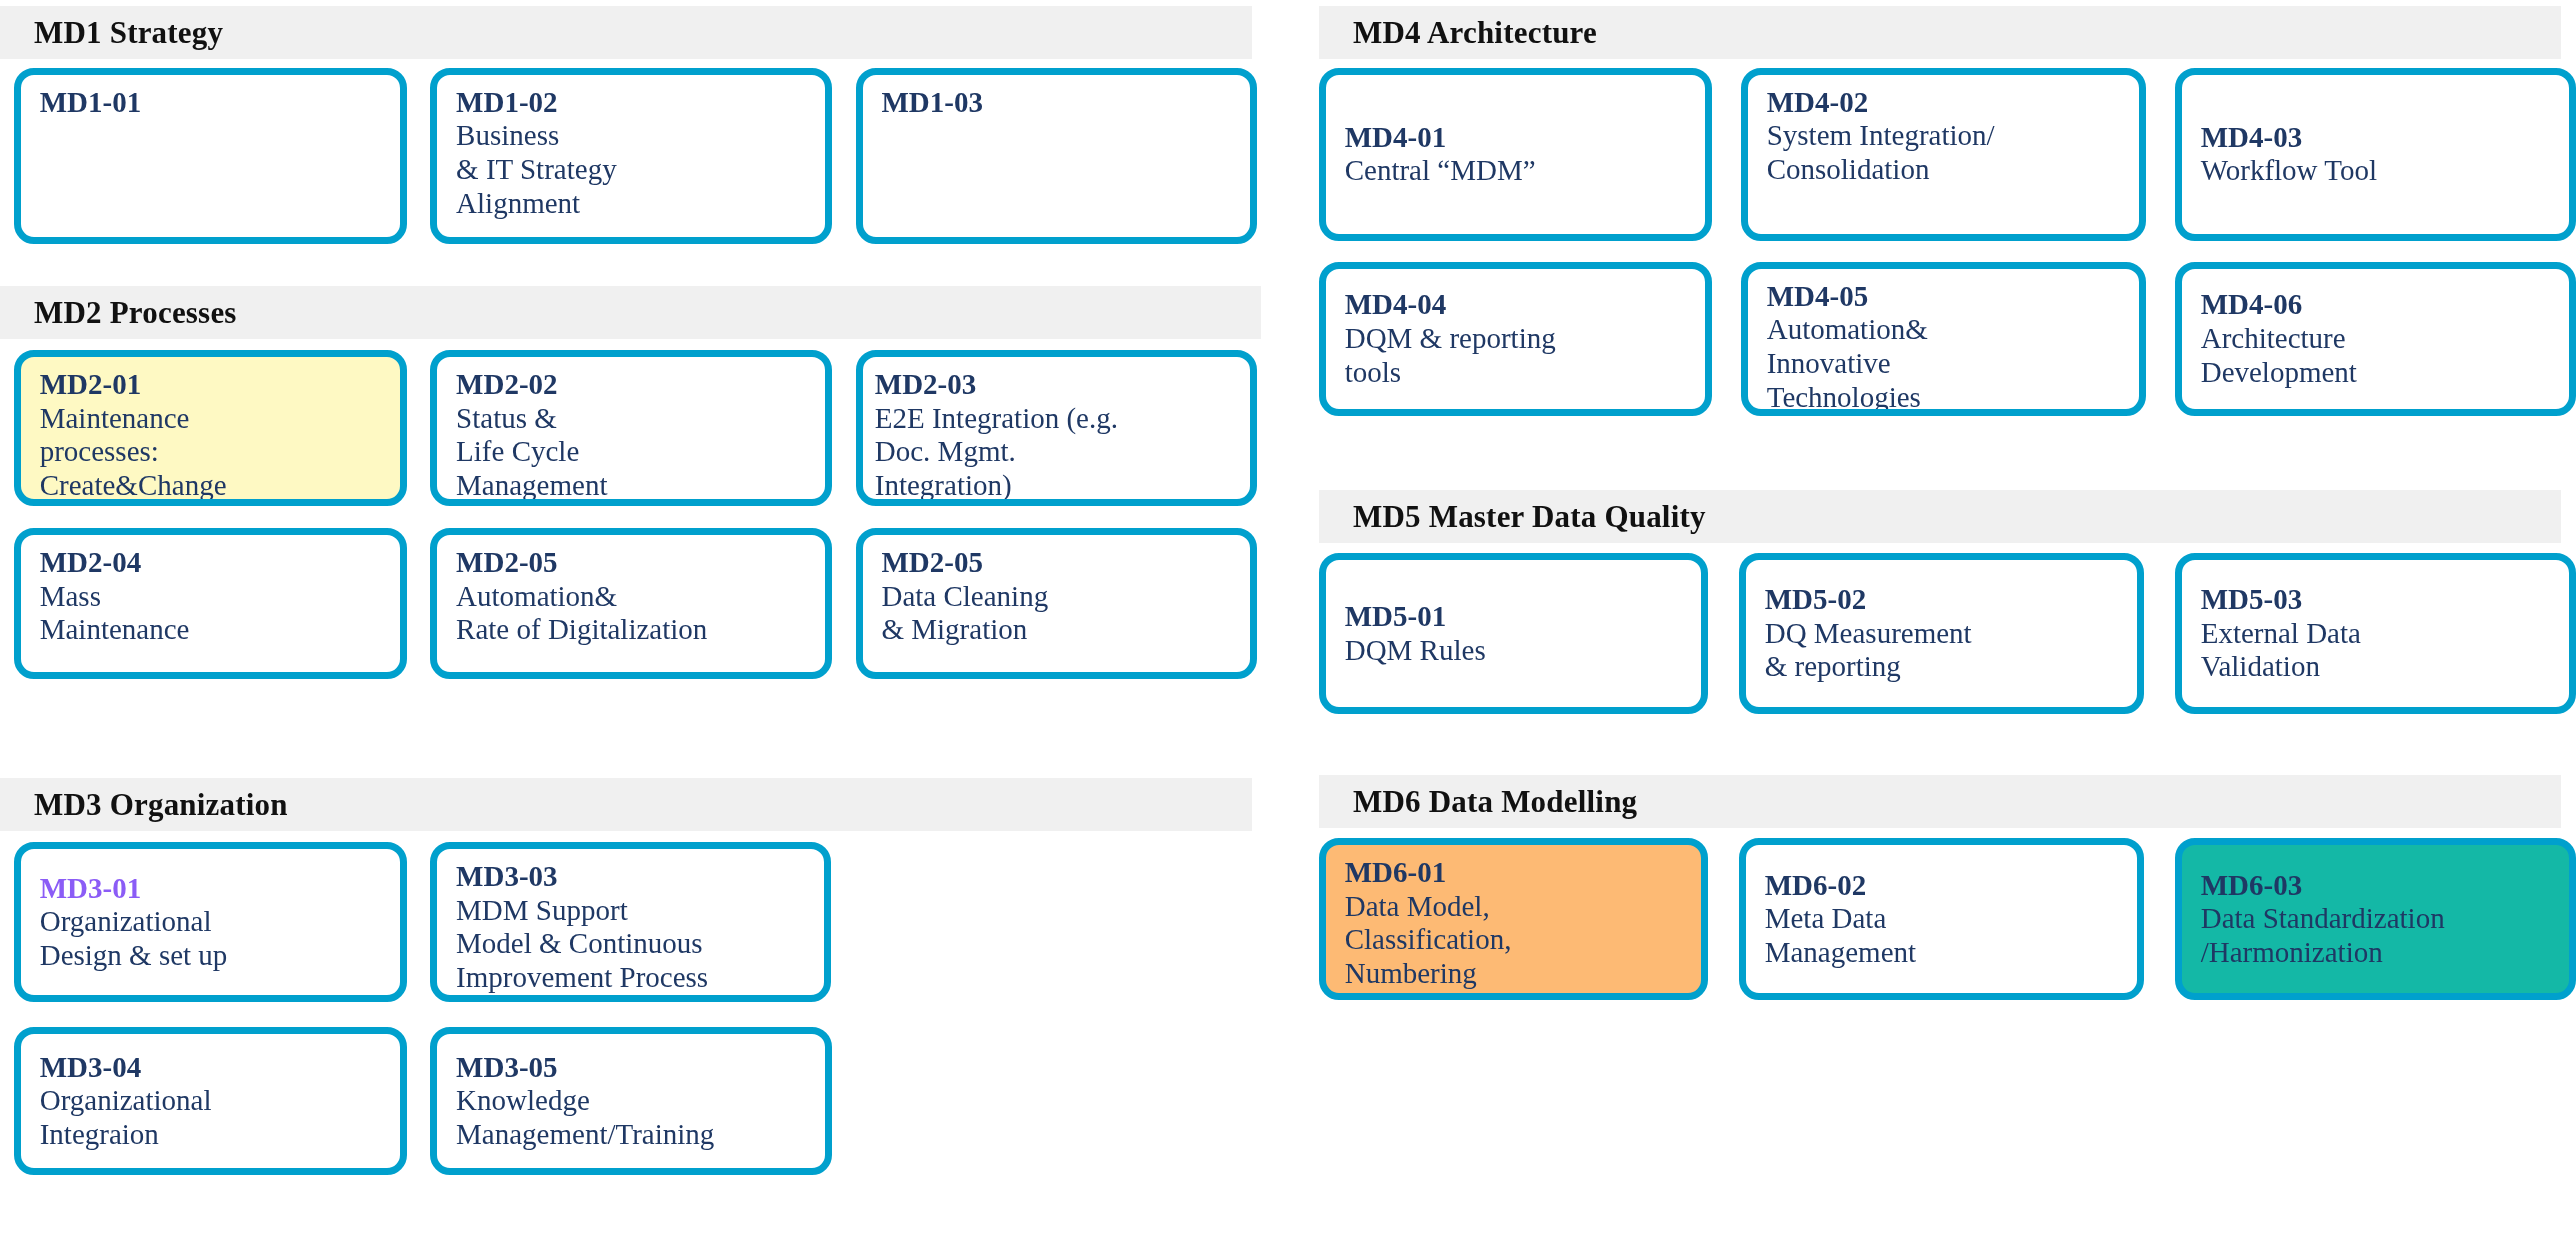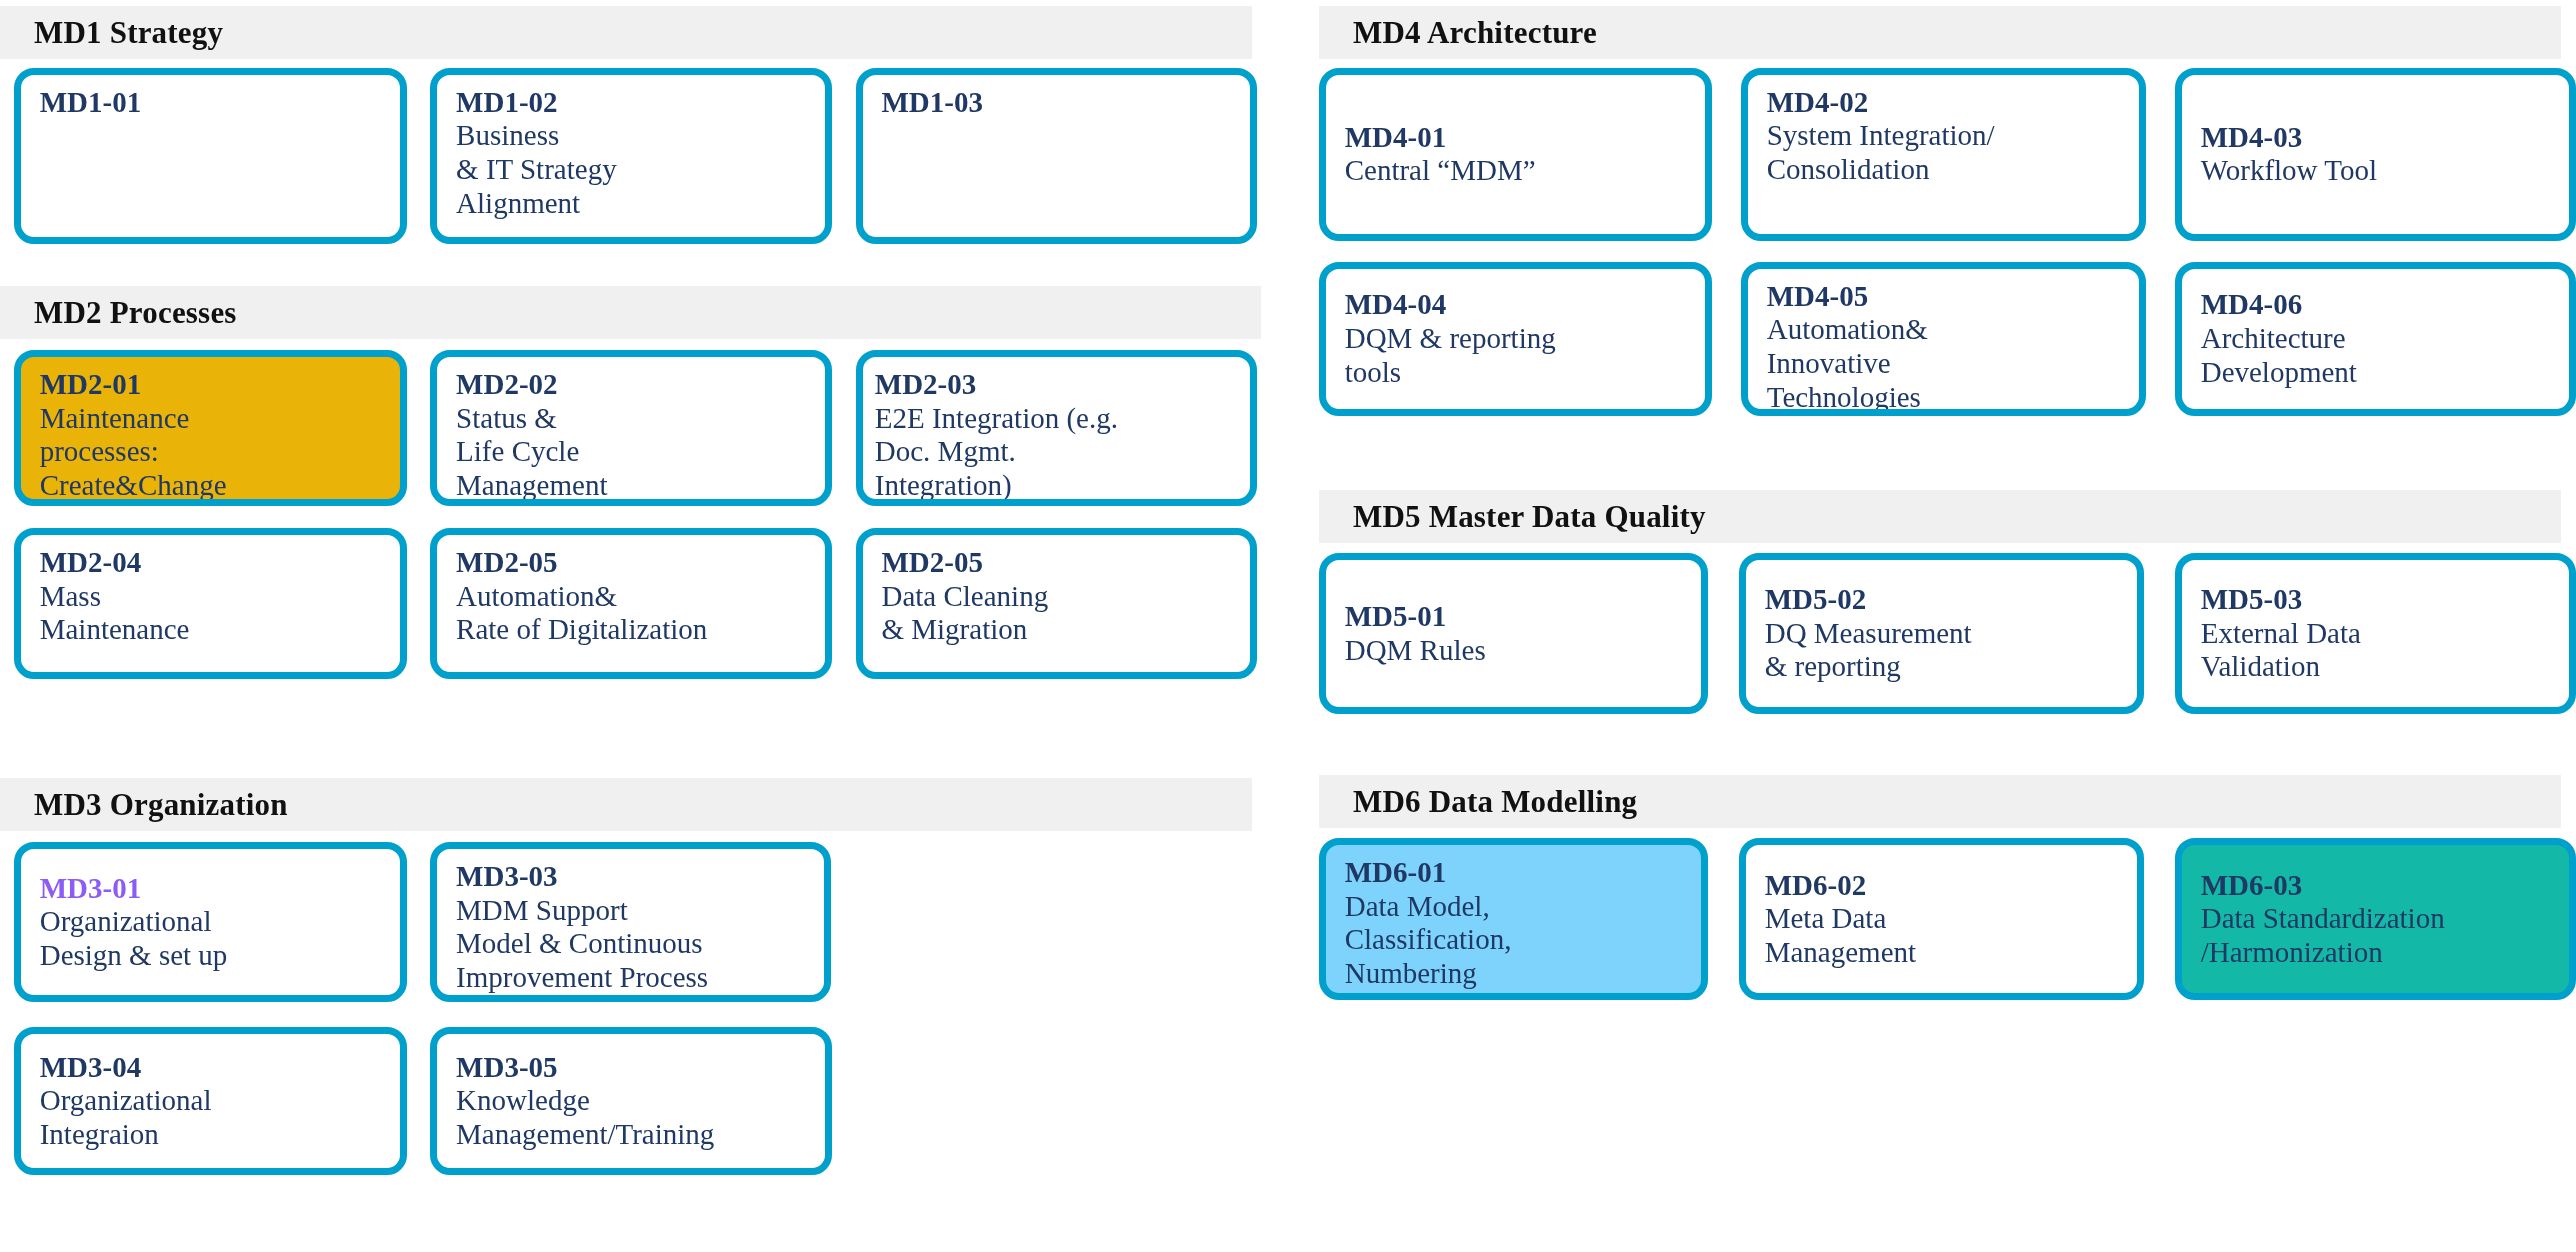--- a/index.html
+++ b/index.html
@@ -98,21 +98,21 @@
           <span class="card-id" style="color: rgb(31, 56, 100);">MD1-03</span>
         </div>
       </div>
     </div>
 
     <div class="section" style="left:0;top:286px;width:1261px;">
       <div class="section-header" style="width: 1261px; background: rgb(240, 240, 240);">
         <span class="title" style="color: rgb(17, 17, 17);">MD2 Processes</span>
       </div>
       <div class="row" style="margin-top:11px;">
-        <div class="card" style="width: 393px; height: 156px; margin-left: 14px; border-color: rgb(0, 160, 205); background: #eab308;">
+        <div class="card" style="width: 393px; height: 156px; margin-left: 14px; border-color: rgb(0, 160, 205); background: #fef9c3;">
           <span class="card-id" style="color: rgb(31, 56, 100);">MD2-01</span>
           <span class="card-desc" style="color: rgb(31, 56, 100);">Maintenance
 processes:
 Create&amp;Change</span>
         </div>
         <div class="card" style="width: 402px; height: 156px; margin-left: 23.4px; border-color: rgb(0, 160, 205); background: rgb(255, 255, 255);">
           <span class="card-id" style="color: rgb(31, 56, 100);">MD2-02</span>
           <span class="card-desc" style="color: rgb(31, 56, 100);">Status &amp;
 Life Cycle
 Management</span>
@@ -237,21 +237,21 @@
 Validation</span>
         </div>
       </div>
     </div>
 
     <div class="section" style="left:0;top:775px;width:1257px;">
       <div class="section-header" style="width: 1242px; background: rgb(240, 240, 240);">
         <span class="title" style="color: rgb(17, 17, 17);">MD6 Data Modelling</span>
       </div>
       <div class="row" style="margin-top:10px;">
-        <div class="card" style="width: 389px; height: 162px; margin-left: 0px; border-color: rgb(0, 160, 205); background: #7dd3fc;">
+        <div class="card" style="width: 389px; height: 162px; margin-left: 0px; border-color: rgb(0, 160, 205); background: #fdba74;">
           <span class="card-id" style="color: rgb(31, 56, 100);">MD6-01</span>
           <span class="card-desc" style="color: rgb(31, 56, 100);">Data Model,
 Classification,
 Numbering</span>
         </div>
         <div class="card v-center" style="width: 405px; height: 162px; margin-left: 31px; border-color: rgb(0, 160, 205); background: rgb(255, 255, 255);">
           <span class="card-id" style="color: rgb(31, 56, 100);">MD6-02</span>
           <span class="card-desc" style="color: rgb(31, 56, 100);">Meta Data
 Management</span>
         </div>

